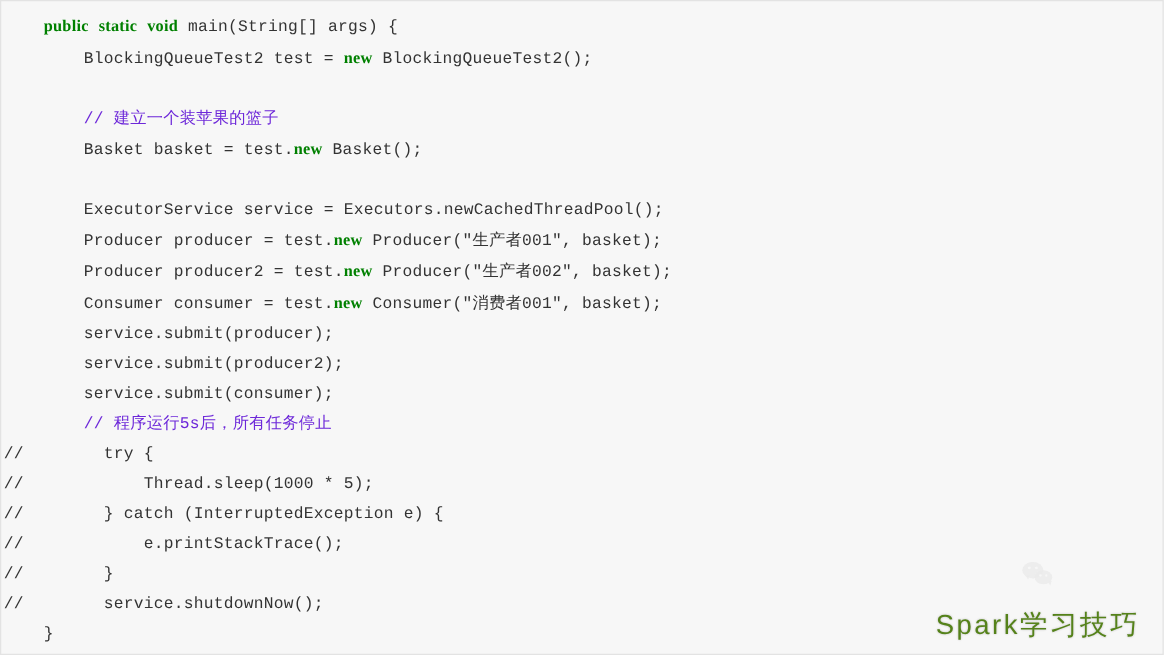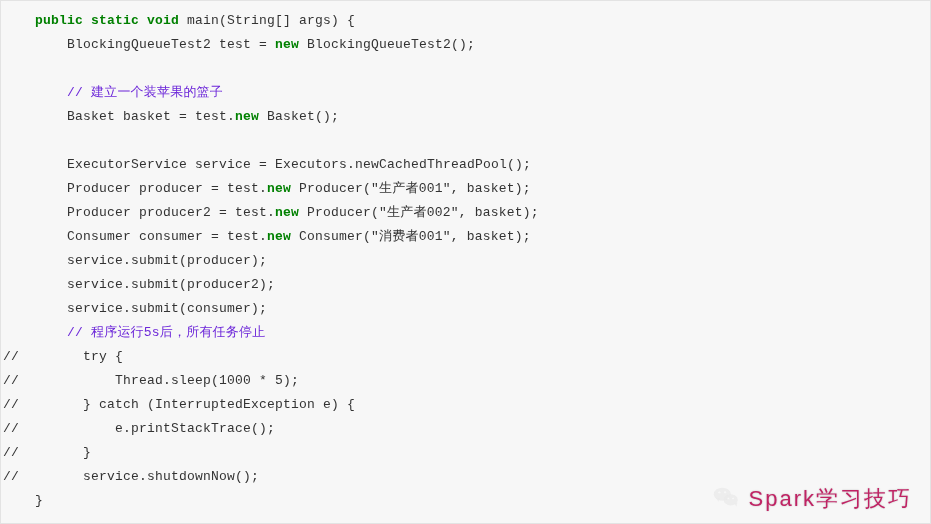--- a/index.html
+++ b/index.html
@@ -18,34 +18,35 @@
     box-sizing: border-box;
   }
   .code {
     padding: 8px 2px;
     white-space: pre;
     line-height: 24px;
     color: #333;
     letter-spacing: 0.2px;
   }
   .line { display: block; }
-  .kw { color: #008000; font-weight: bold; }
+  .kw { color: #008000; font-weight: bold; font-family: Liberation Serif, serif; }
   .cm { color: #6d28d9; }
   .watermark {
     position: absolute;
     right: 18px;
     bottom: 8px;
     display: flex;
     align-items: center;
     gap: 8px;
-    color: #be185d;
+    color: #4d7c0f;
     opacity: 0.95;
     text-shadow: 0 0 2px rgba(0,0,0,0.25);
     font-family: "Microsoft YaHei", sans-serif;
     letter-spacing: 2px;
+    flex-direction: column;
   }
   .watermark .wm-text {
     font-size: 22px;
   }
   .watermark svg {
     width: 30px;
     height: 30px;
     opacity: 0.95;
   }
 </style>

